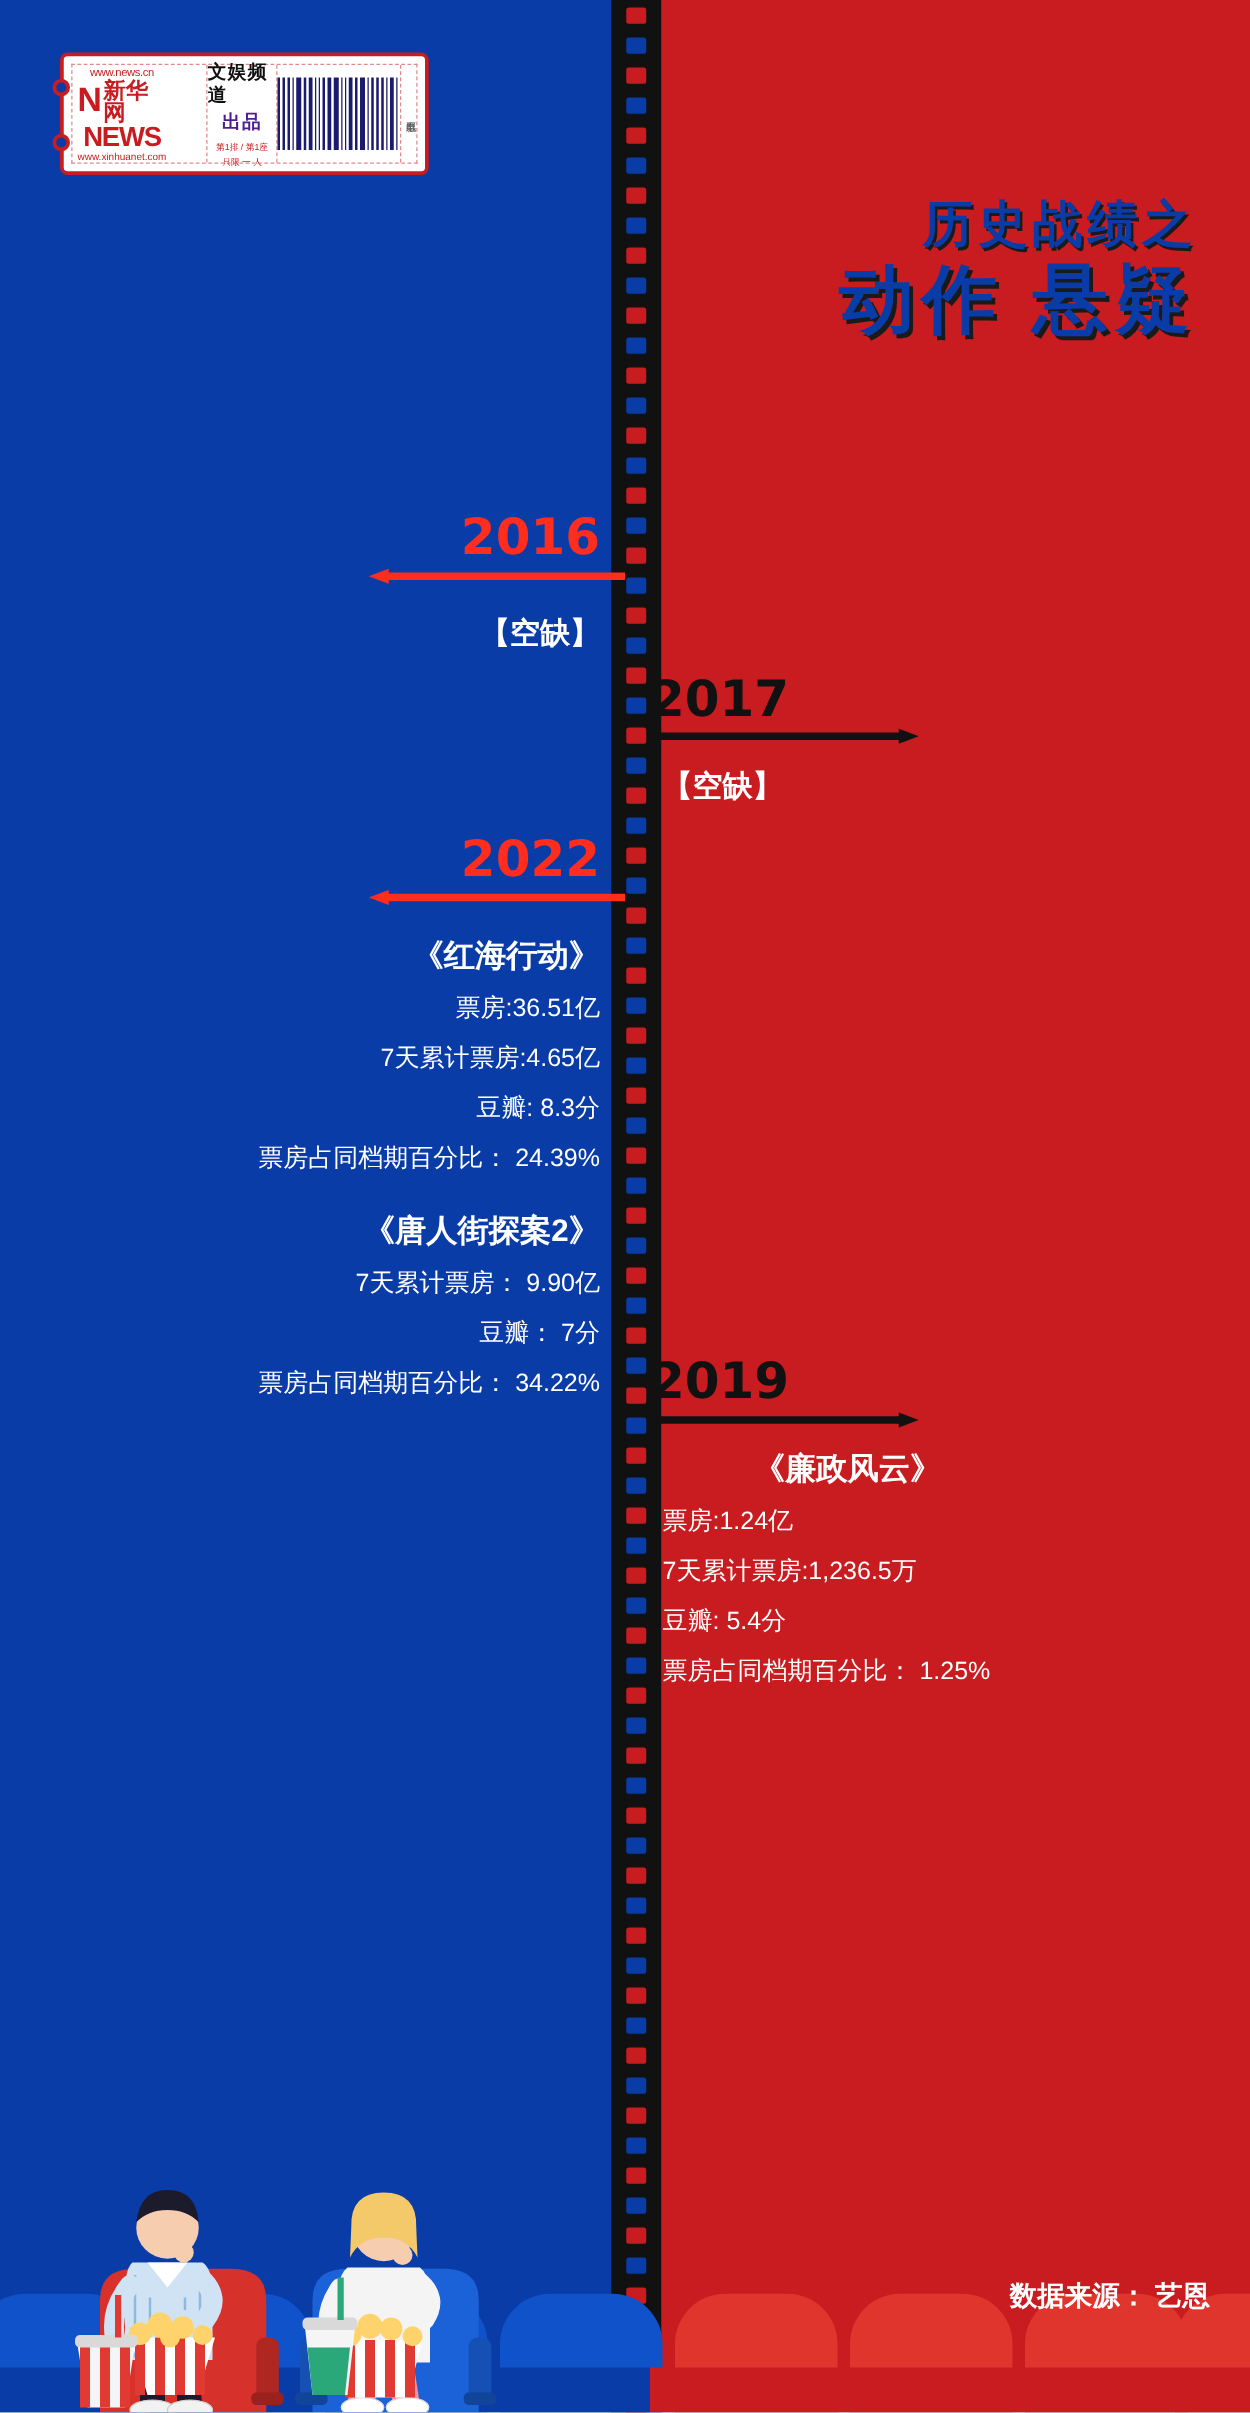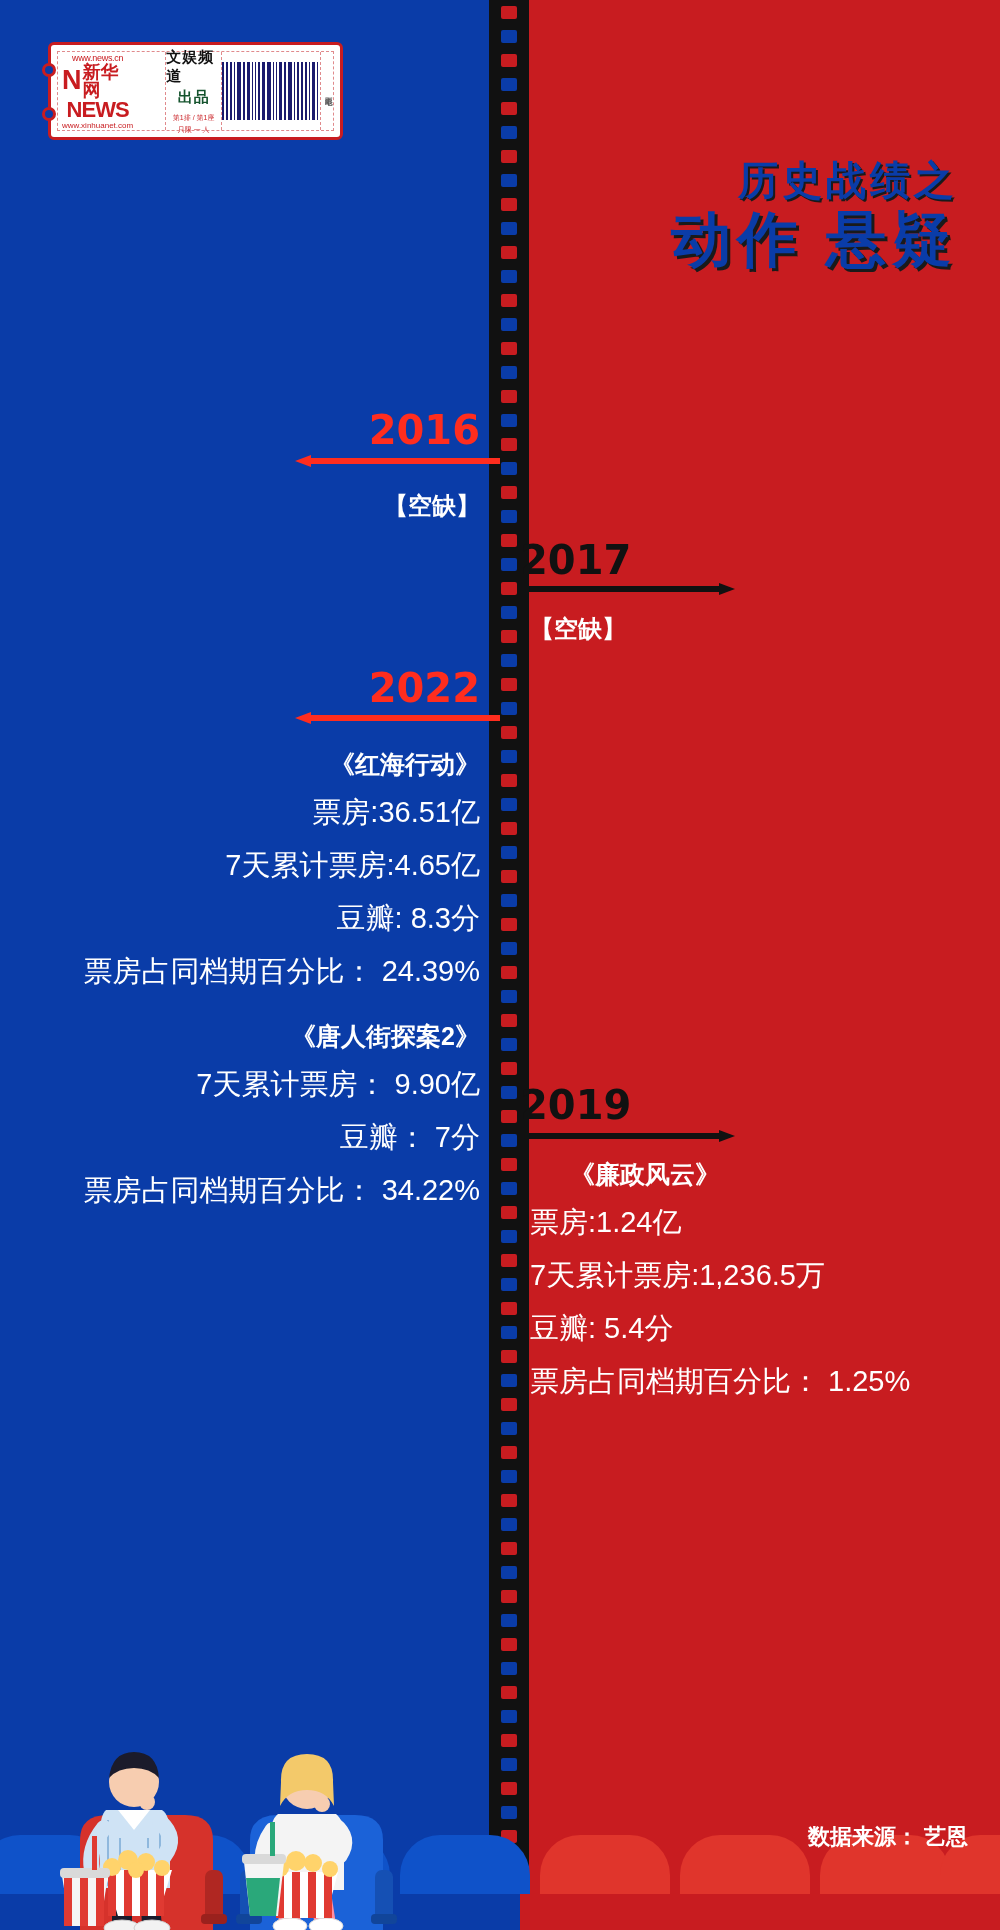--- a/index.html
+++ b/index.html
@@ -24,21 +24,21 @@
   .ticket .inner{position:absolute;left:6px;top:6px;right:6px;bottom:6px;border:1px dashed #e08a8c;box-sizing:border-box;display:flex;}
   .tk-logo{width:112px;display:flex;flex-direction:column;justify-content:center;align-items:center;padding-left:4px;box-sizing:border-box;}
   .tk-url{font-size:9px;color:#c81c20;letter-spacing:-0.3px;}
   .tk-brand{display:flex;align-items:center;}
   .tk-n{font-size:27px;font-weight:bold;color:#c81c20;line-height:1;}
   .tk-cn{font-size:18px;font-weight:bold;color:#c81c20;line-height:1;margin-left:1px;}
   .tk-news{font-size:22px;font-weight:bold;color:#c81c20;line-height:1;letter-spacing:-1px;}
   .tk-url2{font-size:8px;color:#c81c20;}
   .tk-mid{width:95px;display:flex;flex-direction:column;justify-content:center;align-items:center;border-left:1px dashed #e08a8c;border-right:1px dashed #e08a8c;margin-left:32px;}
   .tk-mid .l1{font-size:15px;color:#111;font-weight:bold;letter-spacing:1px;}
-  .tk-mid .l2{font-size:15px;color:#14532d;font-weight:bold;letter-spacing:1px;margin-top:2px;}
+  .tk-mid .l2{font-size:15px;color:#4c1d95;font-weight:bold;letter-spacing:1px;margin-top:2px;}
   .tk-mid .l3{font-size:7px;color:#c81c20;margin-top:6px;}
   .tk-mid .l4{font-size:7px;color:#c81c20;margin-top:2px;}
   .tk-barcode{flex:1;display:flex;align-items:center;justify-content:center;gap:0;position:relative;}
   .bar{width:2px;height:58px;background:#1a1a6e;margin-right:2px;}
   .bar.w{width:4px;}
   .tk-side{width:20px;display:flex;align-items:center;justify-content:center;border-left:1px dashed #e08a8c;}
   .tk-side span{font-size:8px;color:#555;writing-mode:vertical-rl;}
 
   
   .title-wrap{position:absolute;right:42px;top:160px;text-align:right;}
@@ -58,21 +58,21 @@
   .arrow.left .shaft{background:#ff2d1e;left:14px;right:0;}
   .arrow.left .head{left:0;border-right:16px solid #ff2d1e;}
   .arrow.right .shaft{background:#111111;left:0;right:14px;}
   .arrow.right .head{right:0;border-left:16px solid #111111;}
 
   
   .blk{position:absolute;color:#ffffff;}
   .blk.left{right:520px;text-align:right;}
   .blk.right{left:530px;text-align:left;}
   .blk .film{font-size:25px;font-weight:bold;margin-bottom:12px;}
-  .blk .row{font-size:29px;margin-bottom:13px;white-space:nowrap;}
+  .blk .row{font-size:20px;margin-bottom:13px;white-space:nowrap;}
   .blk .empty{font-size:24px;font-weight:bold;}
 
   
   .seats{position:absolute;left:0;bottom:0;width:998px;height:220px;}
   .seat{position:absolute;bottom:0;border-radius:40px 40px 0 0;}
   .floor-l{position:absolute;left:0;bottom:0;width:520px;height:36px;background:#0a3ca8;}
   .floor-r{position:absolute;left:520px;bottom:0;width:480px;height:36px;background:#c81c20;}
   .src{position:absolute;right:30px;bottom:78px;color:#ffffff;font-size:22px;font-weight:bold;}
 </style>
 </head>
@@ -259,21 +259,21 @@
     <div class="row">豆瓣： 7分</div>
     <div class="row">票房占同档期百分比： 34.22%</div>
   </div>
 
   <div class="year right" style="top:1085px;">2019</div>
   <div class="arrow right" style="left:520px;top:1130px;width:215px;">
     <div class="shaft"></div>
       <div class="head"></div>
   </div>
   <div class="blk right" style="top:1158px;">
-    <div class="film" style="text-align:center;width:230px;">《廉政风云》</div>
+    <div class="film" style="text-align:center;width:230px;margin-left:33px;">《廉政风云》</div>
     <div class="row">票房:1.24亿</div>
     <div class="row">7天累计票房:1,236.5万</div>
     <div class="row">豆瓣: 5.4分</div>
     <div class="row">票房占同档期百分比： 1.25%</div>
   </div>
 
   <div class="seats">
 
     <div class="seat" style="left:-20px;width:130px;height:95px;background:#0f52c9;"></div>
     <div class="seat" style="left:120px;width:130px;height:95px;background:#0f52c9;"></div>

